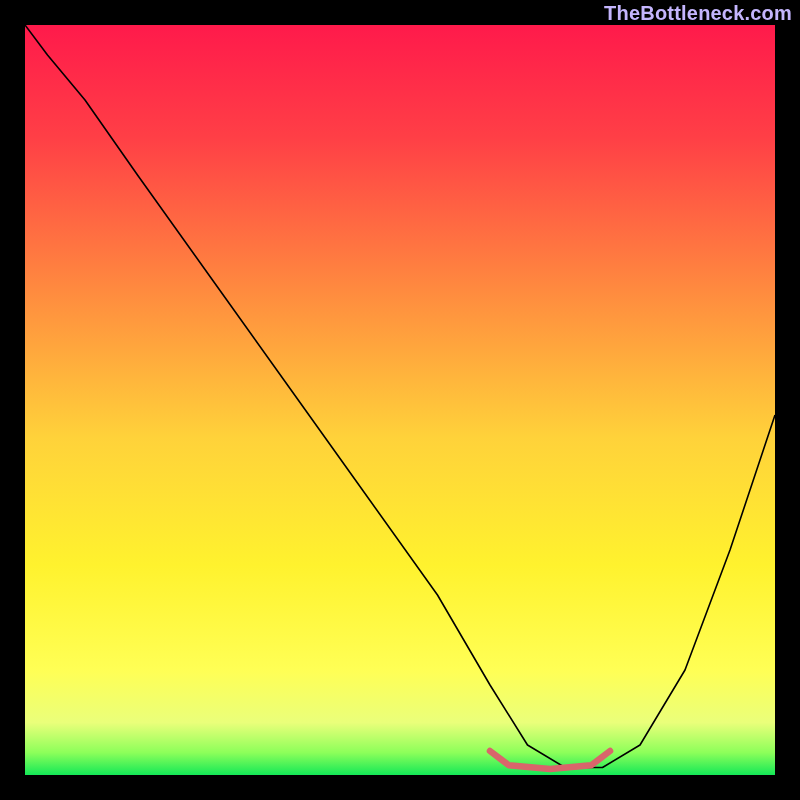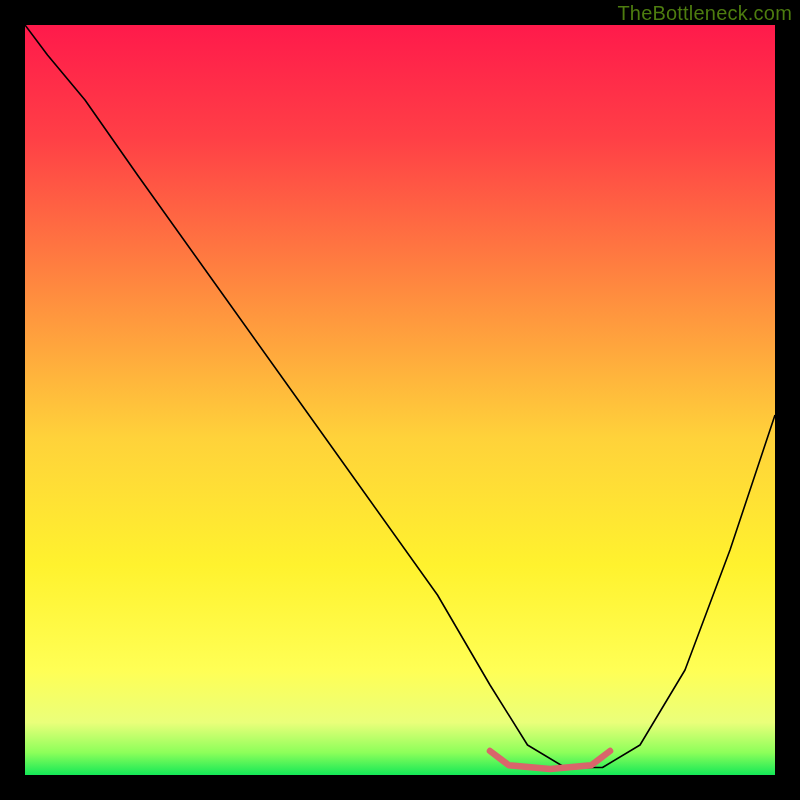--- a/index.html
+++ b/index.html
@@ -16,22 +16,22 @@
     top: 25px;
     width: 750px;
     height: 750px;
   }
   .watermark {
     position: absolute;
     top: 2px;
     right: 8px;
     font-family: Arial, Helvetica, sans-serif;
     font-size: 20px;
-    font-weight: 400;
-    color: #4d7c0f;
+    font-weight: 700;
+    color: #c4b5fd;
     letter-spacing: 0.2px;
   }
   svg {
     display: block;
   }
 </style>
 </head>
 <body>
 
 <div class="plot-area">

